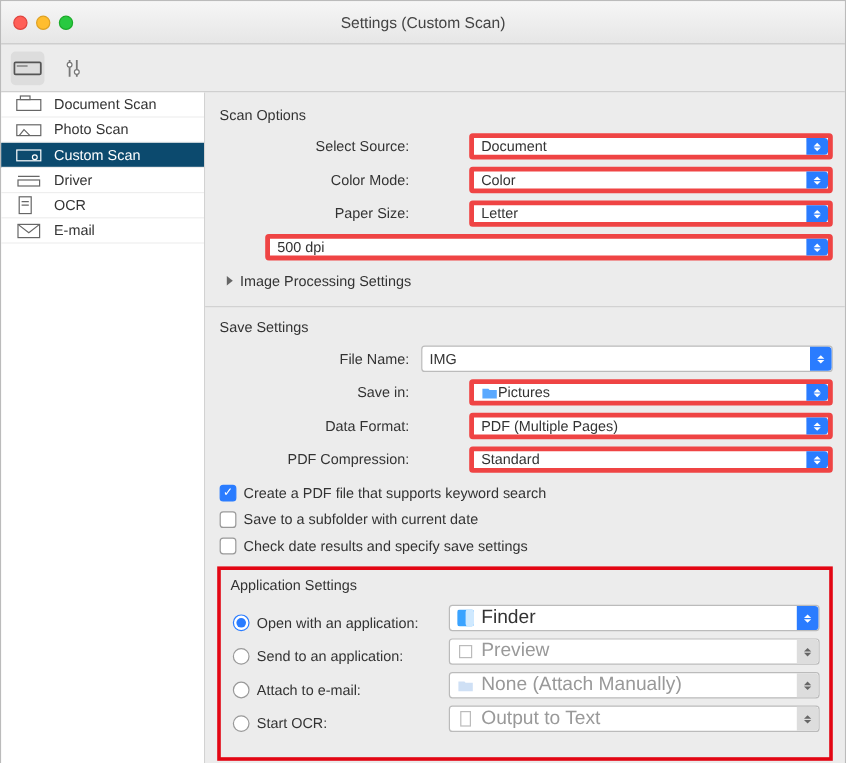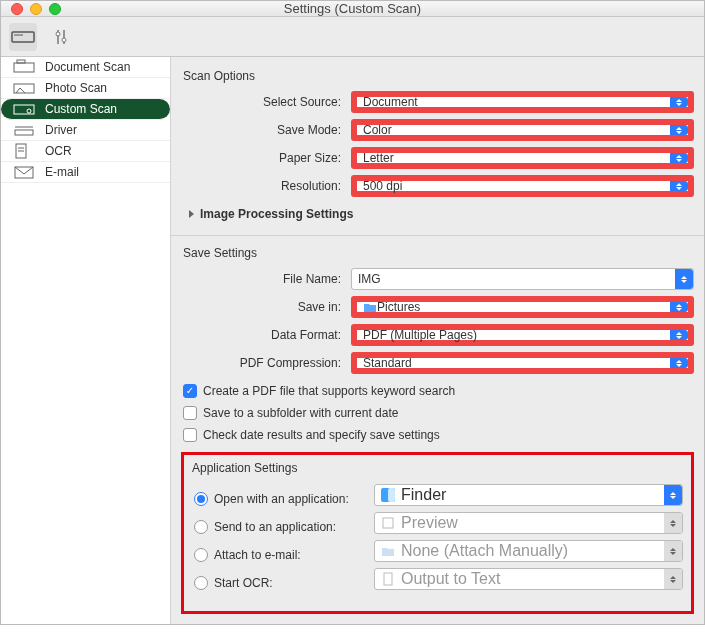--- a/index.html
+++ b/index.html
@@ -1,45 +1,45 @@
 <!DOCTYPE html>
 <html><head>
 <meta charset="utf-8">
 <style>
   * { box-sizing: border-box; margin: 0; padding: 0; font-family: -apple-system, "Helvetica Neue", Arial, sans-serif; }
   body { background: #fff; width: 705px; }
   .window { width: 705px; border: 1px solid #bbb; background: #ececec; }
-  .titlebar { height: 16px; display: flex; align-items: center; background: linear-gradient(#f6f6f6, #e6e6e6); border-bottom: 1px solid #c7c7c7; position: relative; }
+  .titlebar { height: 36px; display: flex; align-items: center; background: linear-gradient(#f6f6f6, #e6e6e6); border-bottom: 1px solid #c7c7c7; position: relative; }
   .traffic { display: flex; gap: 7px; margin-left: 10px; }
   .dot { width: 12px; height: 12px; border-radius: 50%; }
   .dot.red { background: #ff5f57; border: 1px solid #e0443e; }
   .dot.yellow { background: #ffbd2e; border: 1px solid #dea123; }
   .dot.green { background: #28c940; border: 1px solid #1aab29; }
   .title { position: absolute; left: 0; right: 0; text-align: center; font-size: 13px; color: #444; }
   .toolbar { height: 40px; display: flex; align-items: center; padding: 0 8px; gap: 10px; border-bottom: 1px solid #c7c7c7; background: #ececec; }
   .tool-icon { width: 28px; height: 28px; display: flex; align-items: center; justify-content: center; border-radius: 4px; }
   .tool-icon.active { background: #ddd; }
   .body { display: flex; }
   .sidebar { width: 170px; background: #fff; border-right: 1px solid #d2d2d2; }
   .side-item { height: 21px; display: flex; align-items: center; padding: 0 12px; font-size: 12px; color: #333; gap: 10px; border-bottom: 1px solid #eee; }
-  .side-item.selected { background: #14532d; color: #fff; border-radius: 19px; }
+  .side-item.selected { background: #0c4a6e; color: #fff; }
   .side-icon { width: 22px; height: 16px; display: flex; align-items: center; justify-content: center; }
   .content { flex: 1; background: #ececec; font-size: 12px; color: #333; padding: 8px 10px 10px 10px; }
   .section-head { font-size: 12px; color: #333; padding: 4px 2px 8px 2px; }
   .row { display: flex; align-items: center; margin-bottom: 6px; }
   .row label.lbl { width: 170px; text-align: right; padding-right: 10px; font-size: 12px; color: #333; }
-  .select { flex: 1; height: 22px; background: #fff; border: 6px solid #ef4444; border-radius: 3px; display: flex; align-items: center; padding: 0 6px; font-size: 12px; position: relative; color: #333; }
+  .select { flex: 1; height: 22px; background: #fff; border: 4px solid #ef4444; border-radius: 3px; display: flex; align-items: center; padding: 0 6px; font-size: 12px; position: relative; color: #333; margin-left: 40px; }
   .caret { position: absolute; right: 0; top: 0; bottom: 0; width: 18px; background: #2a7cff; border-radius: 0 3px 3px 0; display: flex; flex-direction: column; align-items: center; justify-content: center; }
   .caret.gray { background: #ddd; }
   .caret::before { content: ""; border-left: 3px solid transparent; border-right: 3px solid transparent; border-bottom: 3px solid #fff; margin-bottom: 1px; }
   .caret::after { content: ""; border-left: 3px solid transparent; border-right: 3px solid transparent; border-top: 3px solid #fff; }
   .caret.gray::before { border-bottom-color: #666; }
   .caret.gray::after { border-top-color: #666; }
   .textfield { flex: 1; height: 22px; background: #fff; border: 1px solid #bbb; border-radius: 3px; display: flex; align-items: center; padding: 0 6px; font-size: 12px; position: relative; }
-  .expander { display: flex; align-items: center; gap: 6px; padding: 4px 2px 8px 8px; font-size: 12px; font-weight: 700; }
+  .expander { display: flex; align-items: center; gap: 6px; padding: 4px 2px 8px 8px; font-size: 12px; font-weight: 400; }
   .tri { border-top: 4px solid transparent; border-bottom: 4px solid transparent; border-left: 5px solid #666; }
   .checkbox-row { display: flex; align-items: flex-end; gap: 6px; padding: 4px 0 4px 2px; font-size: 12px; }
   .cb { width: 14px; height: 14px; border: 1px solid #999; border-radius: 3px; background: #fff; display: flex; align-items: center; justify-content: center; }
   .cb.checked { background: #2a7cff; border-color: #2a7cff; }
   .cb.checked::after { content: "✓"; color: #fff; font-size: 10px; line-height: 1; }
   .section-divider { border-top: 1px solid #d2d2d2; margin: 6px -10px; }
   fieldset.highlight { border: 3px solid #e30613; padding: 6px 8px 12px 8px; }
   .radio-row { display: flex; align-items: flex-end; padding: 3px 0 3px 2px; font-size: 12px; }
   .radio-label { width: 180px; display: flex; align-items: center; gap: 6px; }
   .radio { width: 14px; height: 14px; border: 1px solid #999; border-radius: 50%; background: #fff; display: flex; align-items: center; justify-content: center; }
@@ -142,35 +142,34 @@
     <div class="content">
       <div class="section-head">Scan Options</div>
       <div class="row">
         <label class="lbl">Select Source:</label>
         <div class="select">
             <span>Document</span>
             <span class="caret"></span>
           </div>
       </div>
       <div class="row">
-        <label class="lbl">Save Mode:</label>
+        <label class="lbl">Color Mode:</label>
         <div class="select">
             <span>Color</span>
             <span class="caret"></span>
           </div>
       </div>
       <div class="row">
         <label class="lbl">Paper Size:</label>
         <div class="select">
             <span>Letter</span>
             <span class="caret"></span>
           </div>
       </div>
       <div class="row">
-        <label class="lbl">Resolution:</label>
         <div class="select">
             <span>500 dpi</span>
             <span class="caret"></span>
           </div>
       </div>
       <div class="expander">
         <span class="tri"></span>
         <span>Image Processing Settings</span>
       </div>
 

